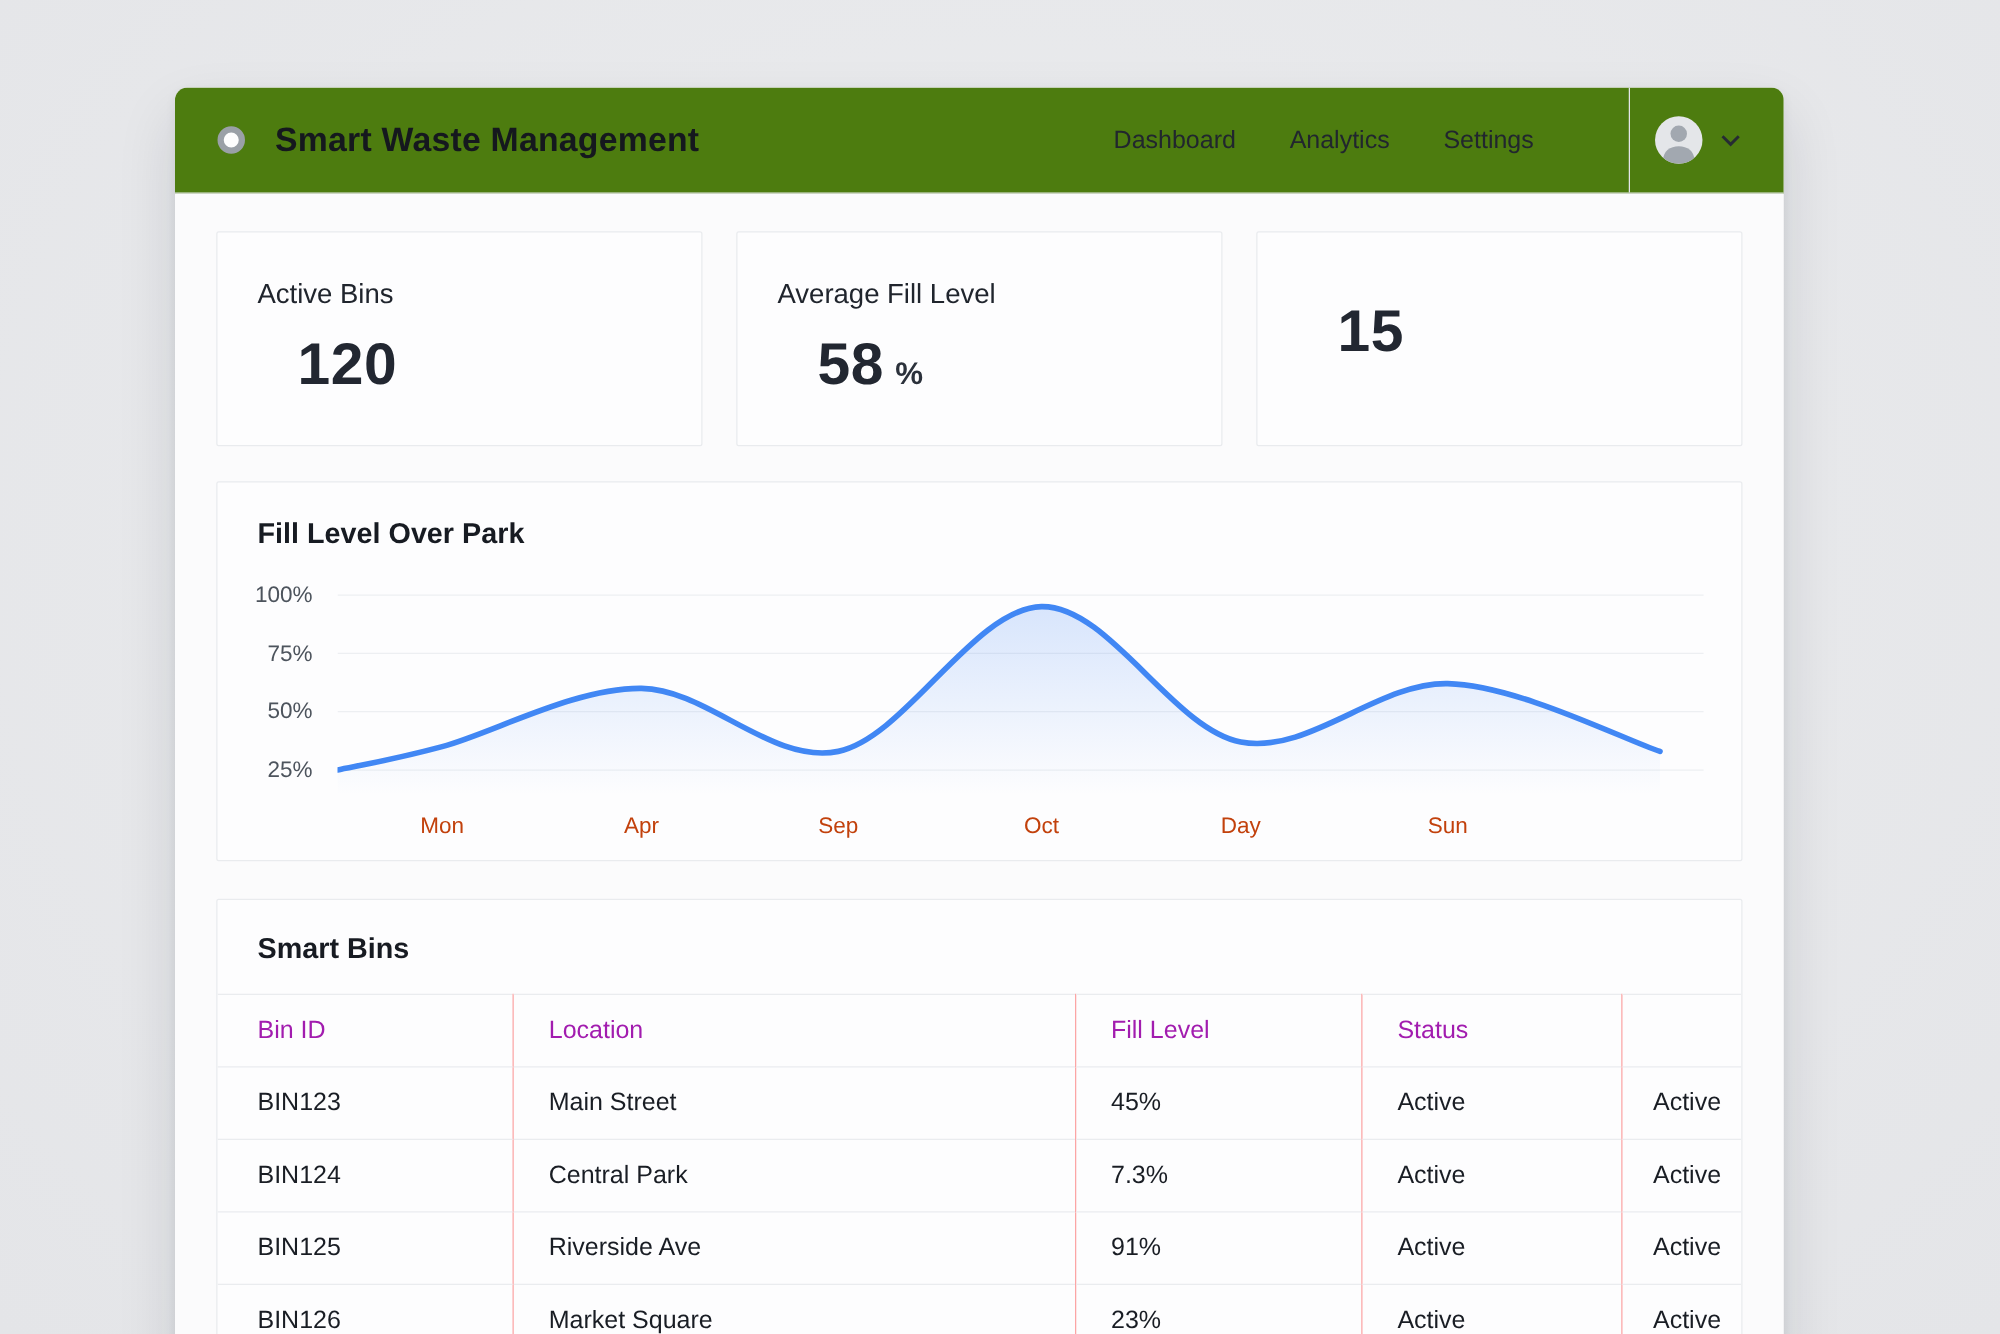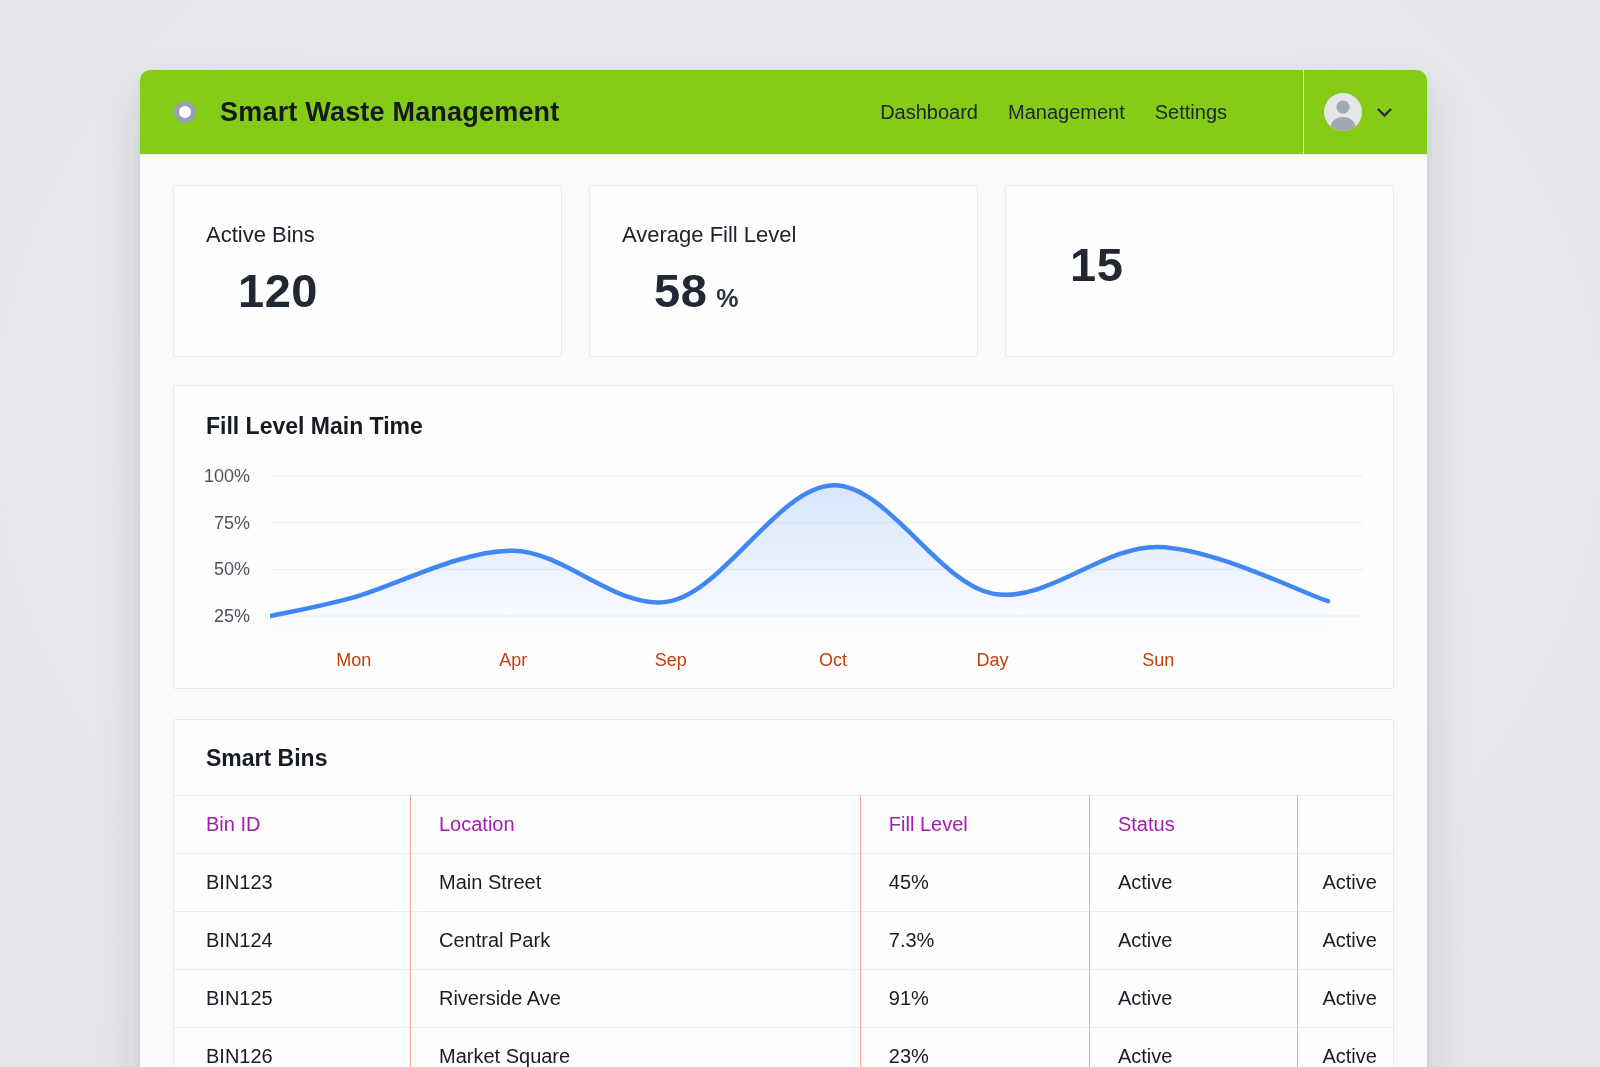--- a/index.html
+++ b/index.html
@@ -14,41 +14,41 @@
     position: absolute; left: 140px; top: 70px;
     width: 1287px; height: 1120px;
     background: #fbfbfc;
     border-radius: 10px;
     box-shadow: 0 22px 48px rgba(15,23,42,.12), 0 3px 9px rgba(15,23,42,.06);
     overflow: hidden;
   }
   
   .app-header {
     height: 85px;
-    background: #84cc16;
+    background: #4d7c0f;
     border-bottom: 1px solid #e8eaec;
     display: flex; align-items: center;
     padding-left: 34px;
   }
   .logo-ring {
     width: 22px; height: 22px;
     border: 5px solid #9aa0a7;
     border-radius: 50%;
     background: #fdfdfe;
     flex: 0 0 auto;
   }
   .app-title {
     margin-left: 24px;
     font-size: 27px; font-weight: 600; color: #15181e;
     letter-spacing: .2px;
     white-space: nowrap;
   }
   .main-nav {
     margin-left: auto;
-    display: flex; align-items: center; gap: 30px;
+    display: flex; align-items: center; gap: 43px;
     padding-right: 76px;
   }
   .nav-item {
     font-size: 20px; color: #21262e; cursor: pointer; white-space: nowrap;
   }
   .account {
     height: 100%;
     border-left: 1px solid #e3e5e8;
     display: flex; align-items: center;
     padding: 0 34px 0 20px; gap: 14px;
@@ -116,21 +116,21 @@
 </head>
 <body>
 
 <div class="window">
 
   <div class="app-header">
     <div class="logo-ring"></div>
     <div class="app-title">Smart Waste Management</div>
     <div class="main-nav">
         <div class="nav-item">Dashboard</div>
-        <div class="nav-item">Management</div>
+        <div class="nav-item">Analytics</div>
         <div class="nav-item">Settings</div>
       </div>
     <div class="account">
       <div class="avatar">
         <svg viewBox="0 0 38 38" width="38" height="38">
           <circle cx="19" cy="14" r="6.6" fill="#a2a8b0"></circle>
           <path d="M6.5 35c0-7 5.6-11 12.5-11s12.5 4 12.5 11v5h-25z" fill="#a2a8b0"></path>
         </svg>
       </div>
       <span class="chevron">
@@ -158,21 +158,21 @@
           </div>
         </div>
         <div class="card stat-card">
           <div class="stat-value-row">
             <span class="stat-value">15</span>
           </div>
         </div>
       </div>
 
     <div class="card chart-card">
-      <div class="section-title">Fill Level Main Time</div>
+      <div class="section-title">Fill Level Over Park</div>
       <div class="chart-wrap">
         <div class="y-axis">
             <span class="y-tick" style="top: 10px;">100%</span>
             <span class="y-tick" style="top: 56.6667px;">75%</span>
             <span class="y-tick" style="top: 103.333px;">50%</span>
             <span class="y-tick" style="top: 150px;">25%</span>
           </div>
         <div class="plot">
           <svg viewBox="0 0 1000 170" preserveAspectRatio="none">
             <defs>

